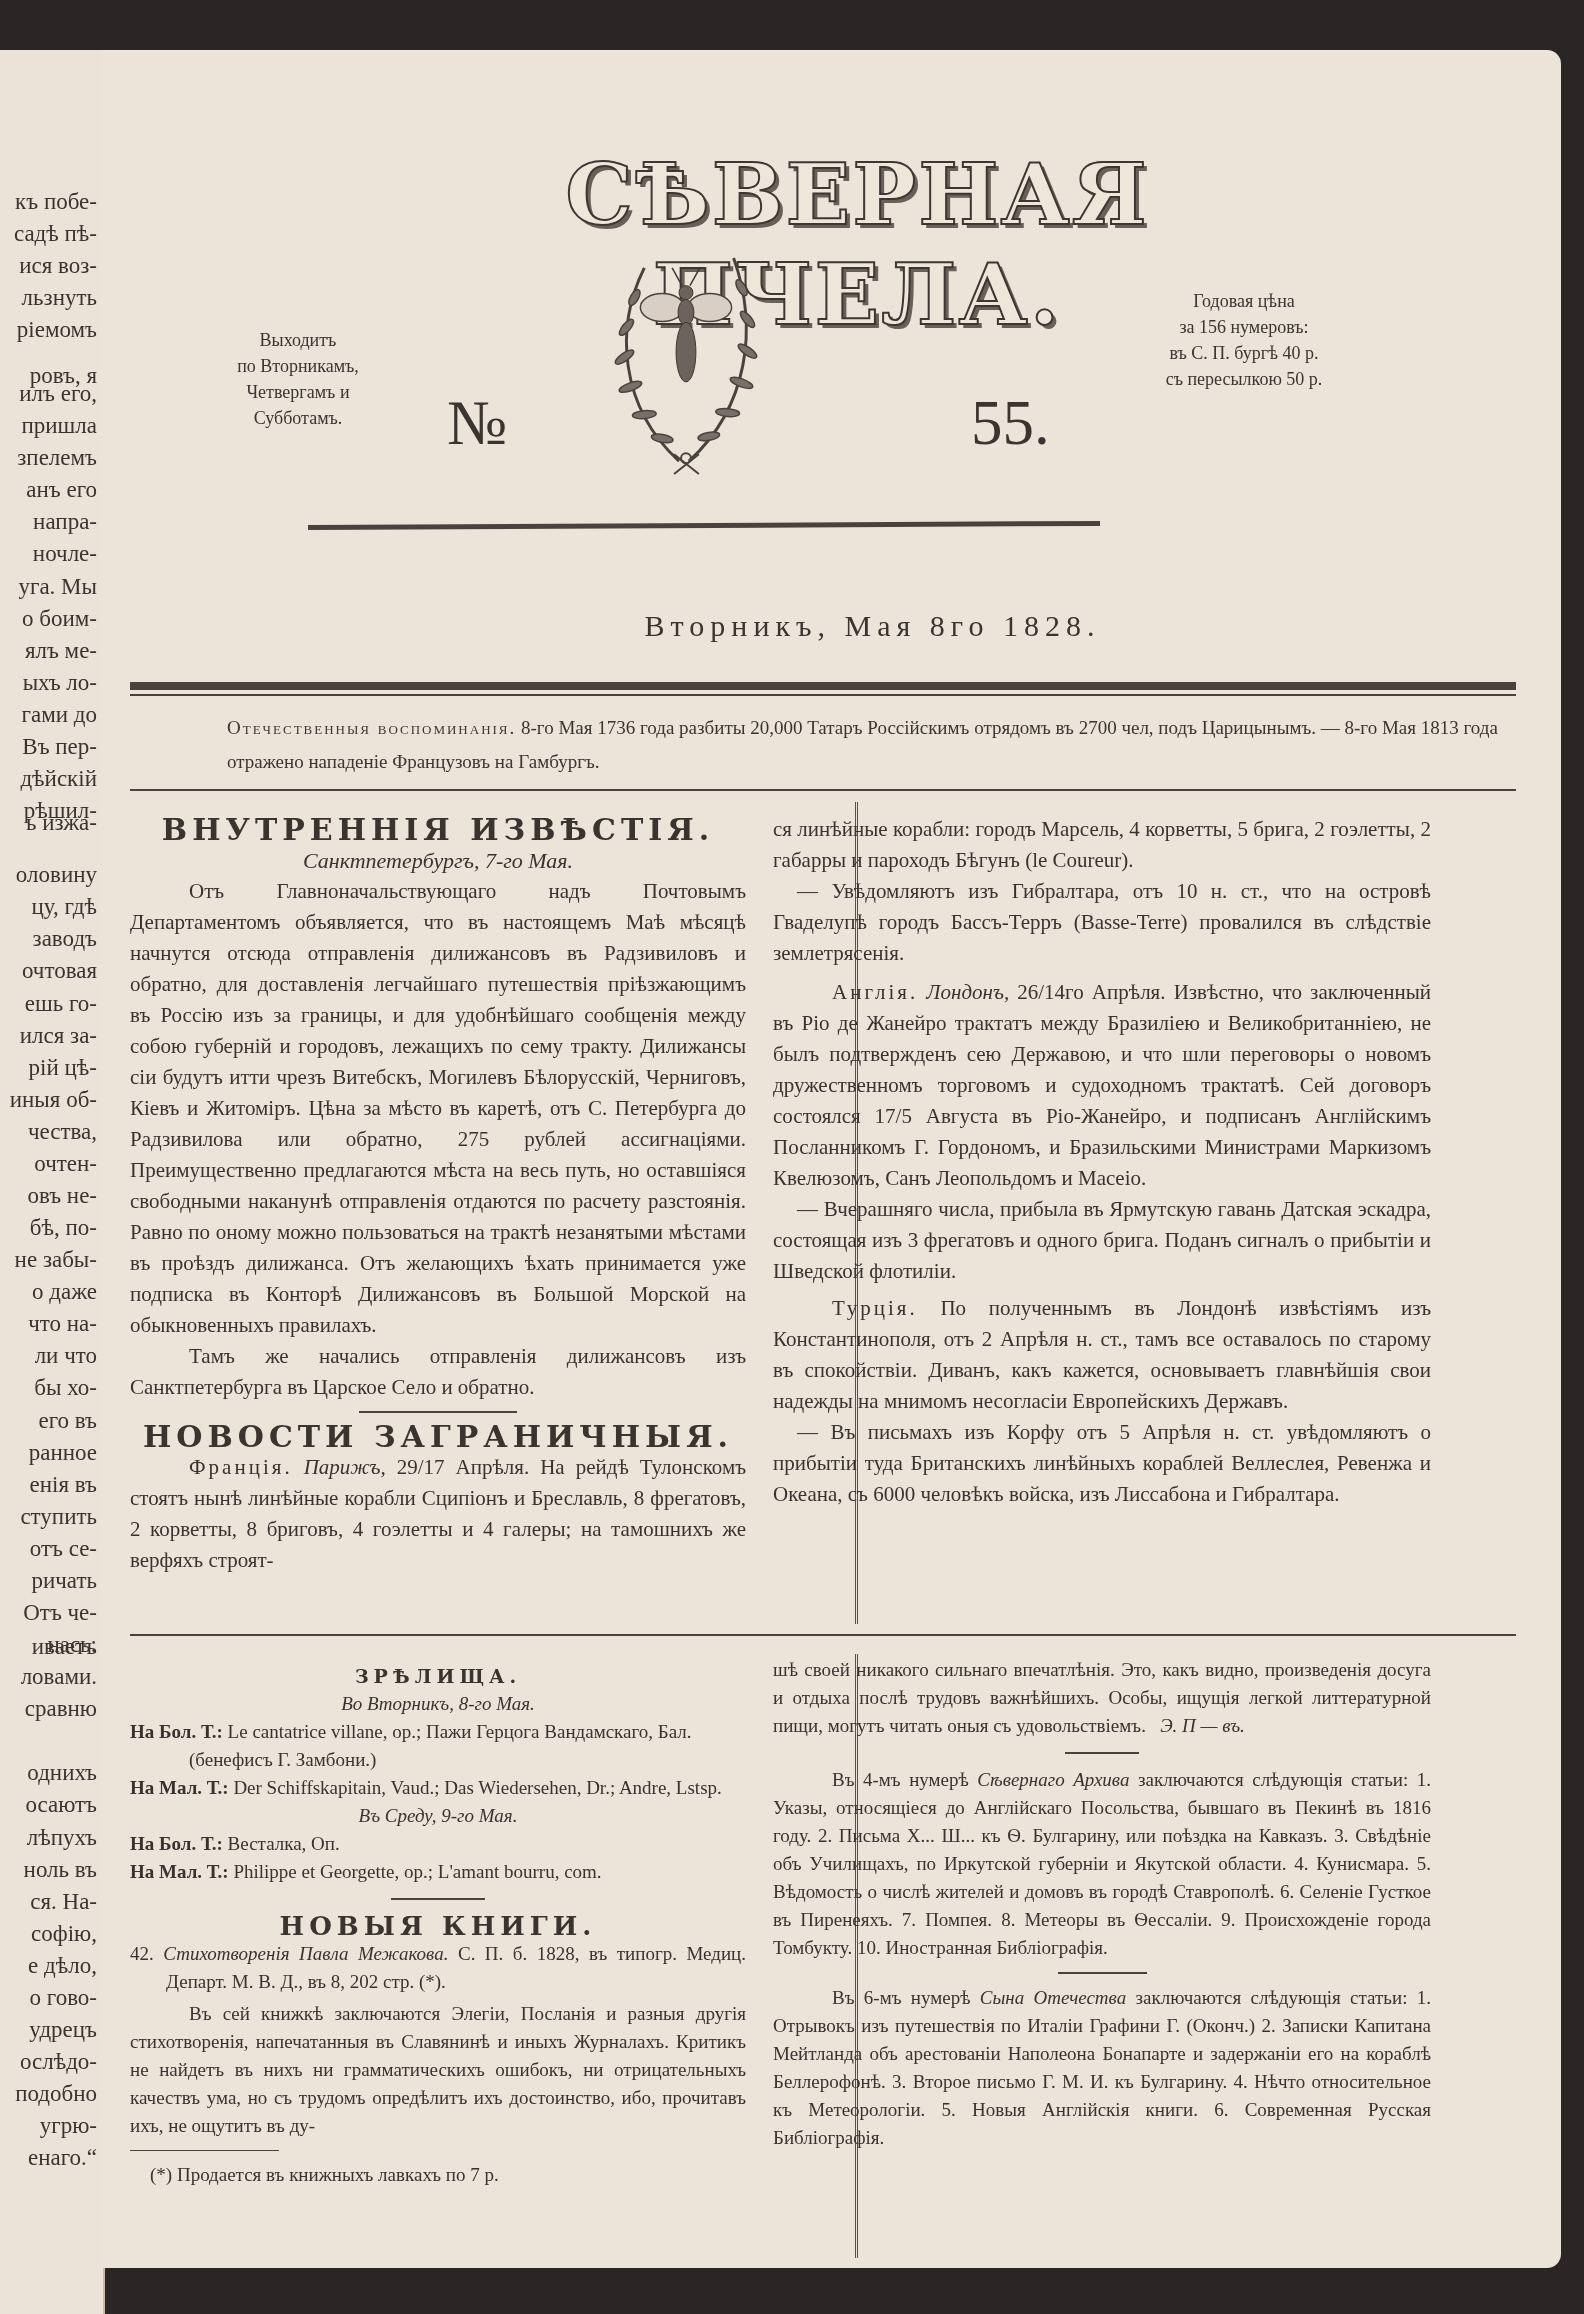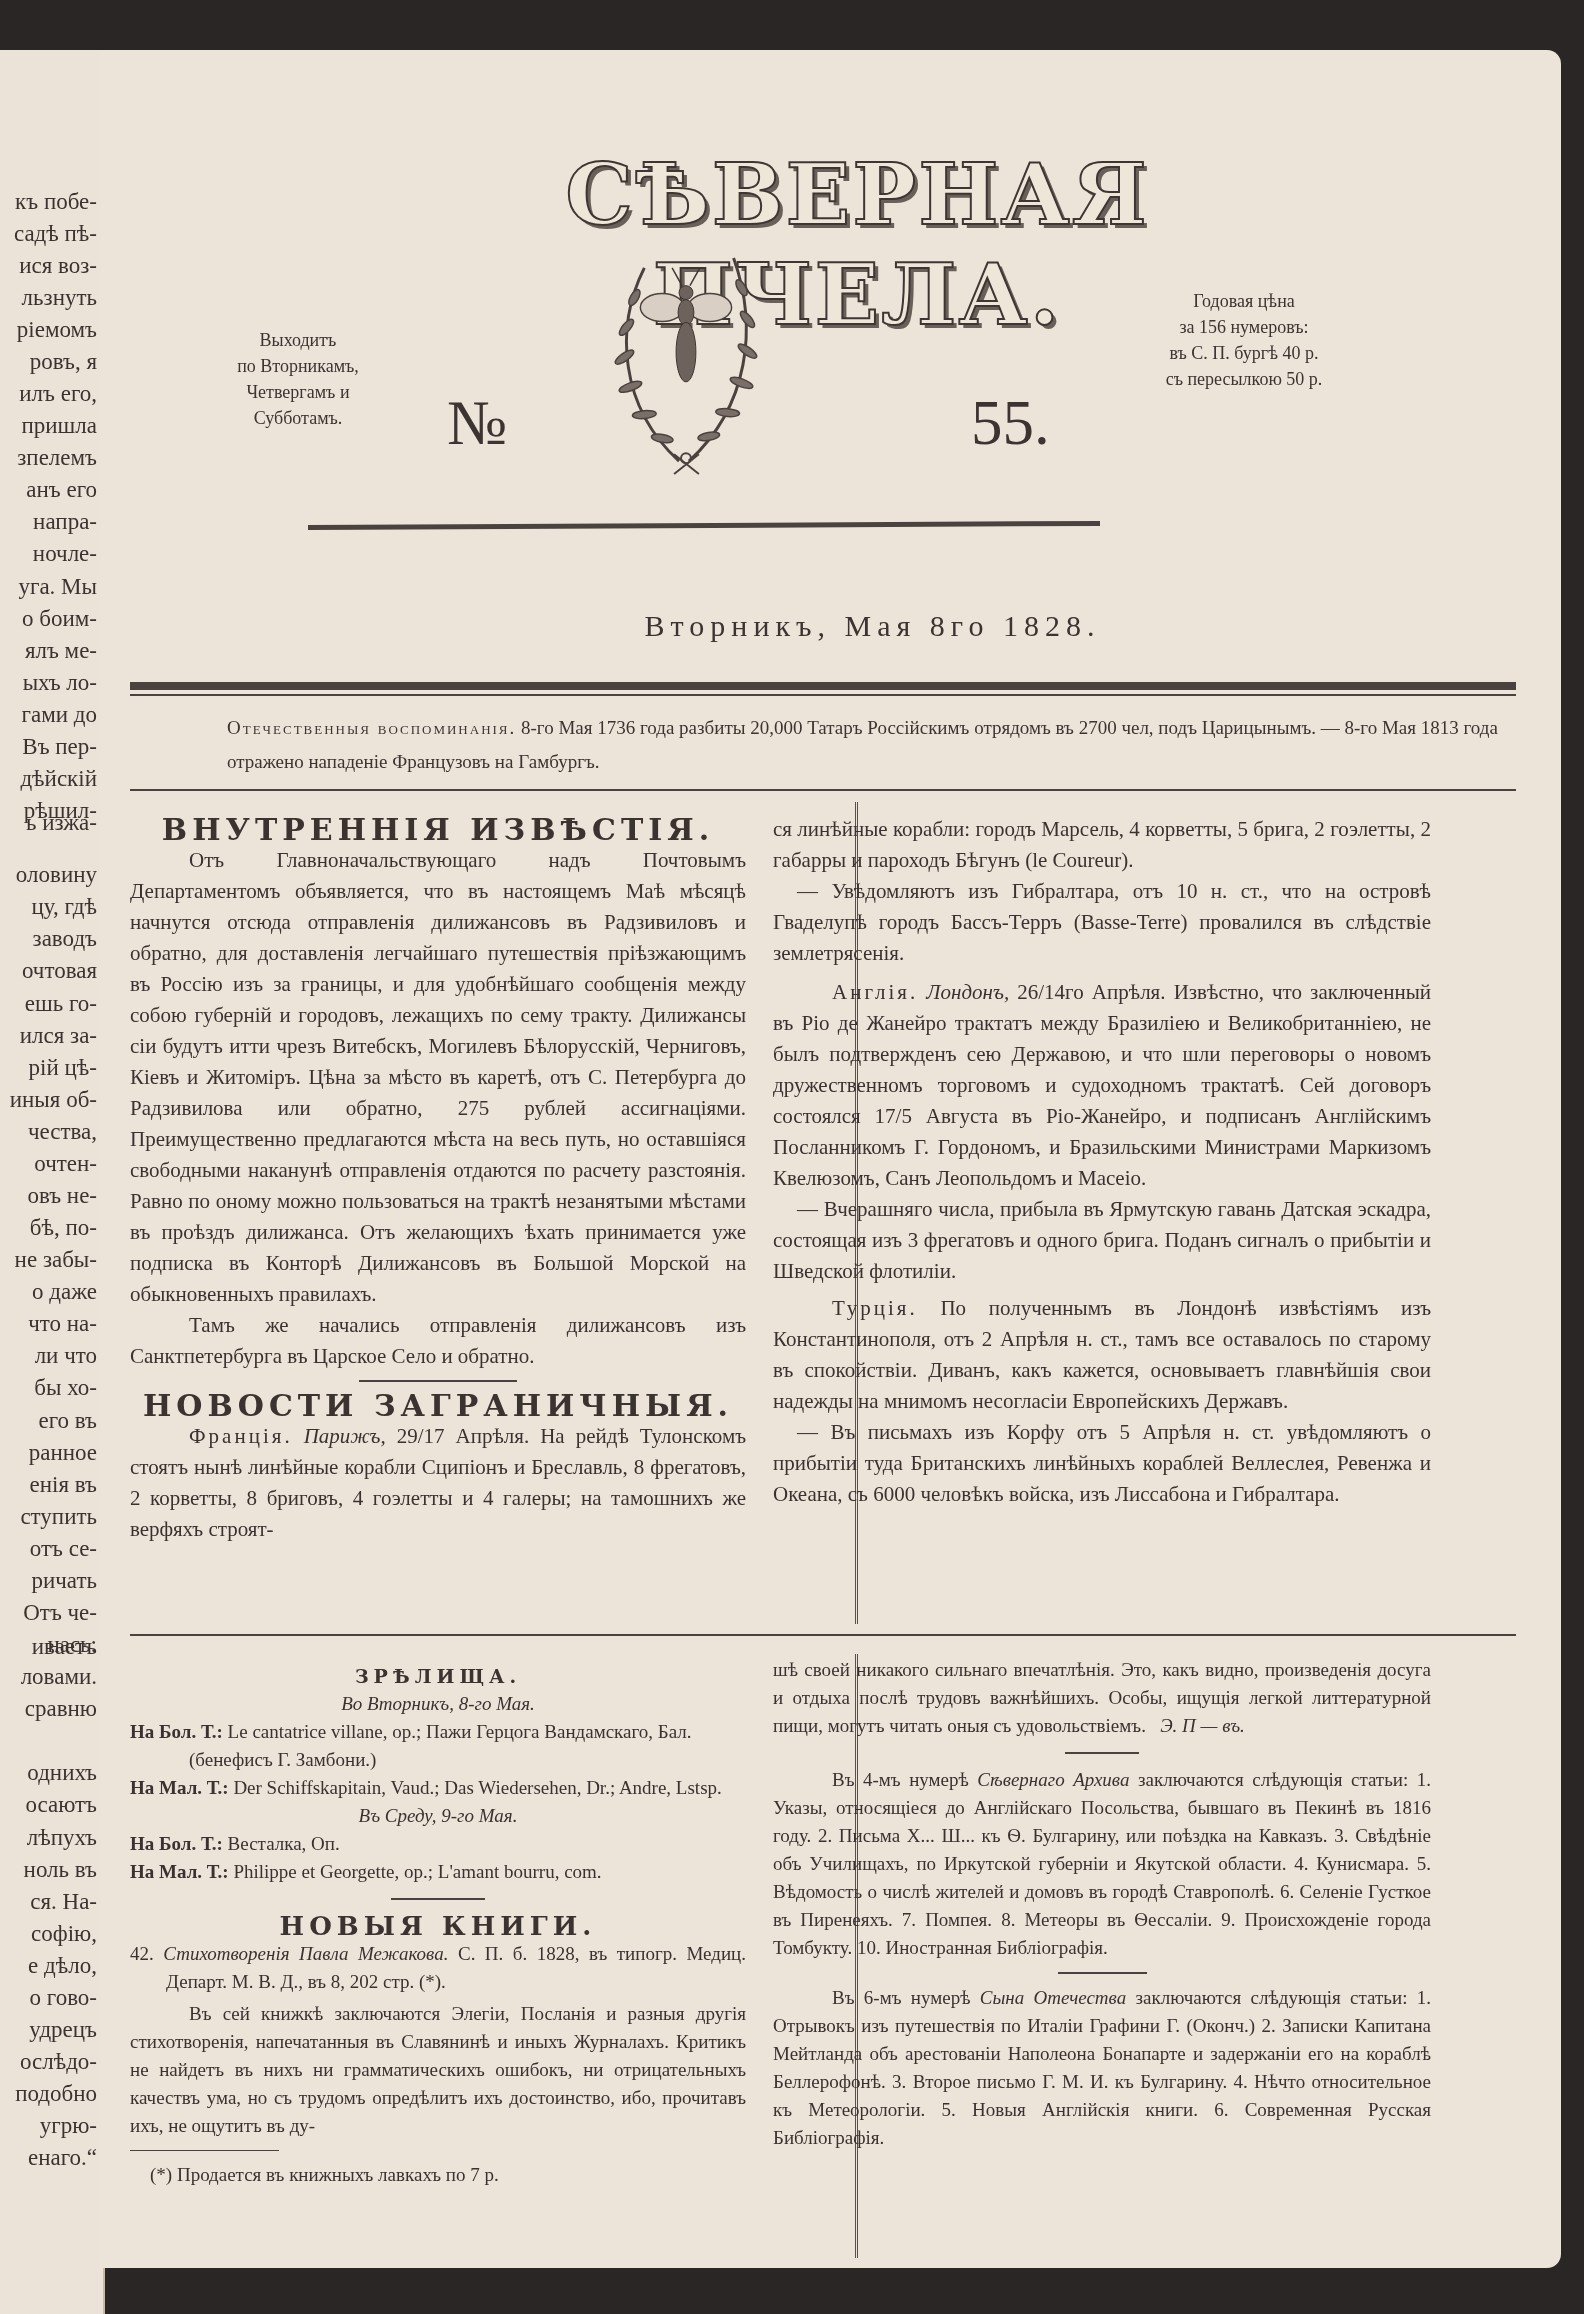--- a/index.html
+++ b/index.html
@@ -78,21 +78,21 @@
 </style>
 </head>
 <body>
 
 <div class="left-page" id="leftPage">
     <div class="line" style="top: 139px;">къ побе-</div>
     <div class="line" style="top: 171px;">садѣ пѣ-</div>
     <div class="line" style="top: 203px;">ися воз-</div>
     <div class="line" style="top: 235px;">льзнуть</div>
     <div class="line" style="top: 267px;">ріемомъ</div>
-    <div class="line" style="top: 299px; margin-left: 8px;">ровъ, я</div>
+    <div class="line" style="top: 313px; margin-left: 8px;">ровъ, я</div>
     <div class="line" style="top: 331px;">илъ его,</div>
     <div class="line" style="top: 363px;">пришла</div>
     <div class="line" style="top: 395px;">зпелемъ</div>
     <div class="line" style="top: 427px;">анъ его</div>
     <div class="line" style="top: 459px;">напра-</div>
     <div class="line" style="top: 491px;">ночле-</div>
     <div class="line" style="top: 524px;">уга. Мы</div>
     <div class="line" style="top: 556px;">о боим-</div>
     <div class="line" style="top: 588px;">ялъ ме-</div>
     <div class="line" style="top: 620px;">ыхъ ло-</div>
@@ -214,20 +214,21 @@
 
   <div class="abs memories">
     <span class="spaced">Отечественныя воспоминанія.</span>
     <span>8-го Мая 1736 года разбиты 20,000 Татаръ Россійскимъ отрядомъ въ 2700 чел, подъ Царицынымъ. — 8-го Мая 1813 года отражено нападеніе Французовъ на Гамбургъ.</span>
   </div>
 
   <div class="abs rule-thin" style="left:30px; top:739px; width:1386px;"></div>
 
   <div class="abs col" style="left:30px; top:764px; width:616px;">
     <h2 class="section-head">ВНУТРЕННІЯ ИЗВѢСТІЯ.</h2>
+    <div class="subhead">Санктпетербургъ, 7-го Мая.</div>
     <p class="indent">Отъ Главноначальствующаго надъ Почтовымъ Департаментомъ объявляется, что въ настоящемъ Маѣ мѣсяцѣ начнутся отсюда отправленія дилижансовъ въ Радзивиловъ и обратно, для доставленія легчайшаго путешествія пріѣзжающимъ въ Россію изъ за границы, и для удобнѣйшаго сообщенія между собою губерній и городовъ, лежащихъ по сему тракту. Дилижансы сіи будутъ итти чрезъ Витебскъ, Могилевъ Бѣлорусскій, Черниговъ, Кіевъ и Житоміръ. Цѣна за мѣсто въ каретѣ, отъ С. Петербурга до Радзивилова или обратно, 275 рублей ассигнаціями. Преимущественно предлагаются мѣста на весь путь, но оставшіяся свободными наканунѣ отправленія отдаются по расчету разстоянія. Равно по оному можно пользоваться на трактѣ незанятыми мѣстами въ проѣздъ дилижанса. Отъ желающихъ ѣхать принимается уже подписка въ Конторѣ Дилижансовъ въ Большой Морской на обыкновенныхъ правилахъ.</p>
     <p class="indent">Тамъ же начались отправленія дилижансовъ изъ Санктпетербурга въ Царское Село и обратно.</p>
     <div class="small-rule" style="width:158px;"></div>
     <h2 class="section-head">НОВОСТИ ЗАГРАНИЧНЫЯ.</h2>
     <p class="indent">
       <span class="spaced-word">Франція.</span>
       <i>Парижъ,</i>
       <span>29/17 Апрѣля.</span>
       <span>На рейдѣ Тулонскомъ стоятъ нынѣ линѣйные корабли Сципіонъ и Бреславль, 8 фрегатовъ, 2 корветты, 8 бриговъ, 4 гоэлетты и 4 галеры; на тамошнихъ же верфяхъ строят-</span>
     </p>

